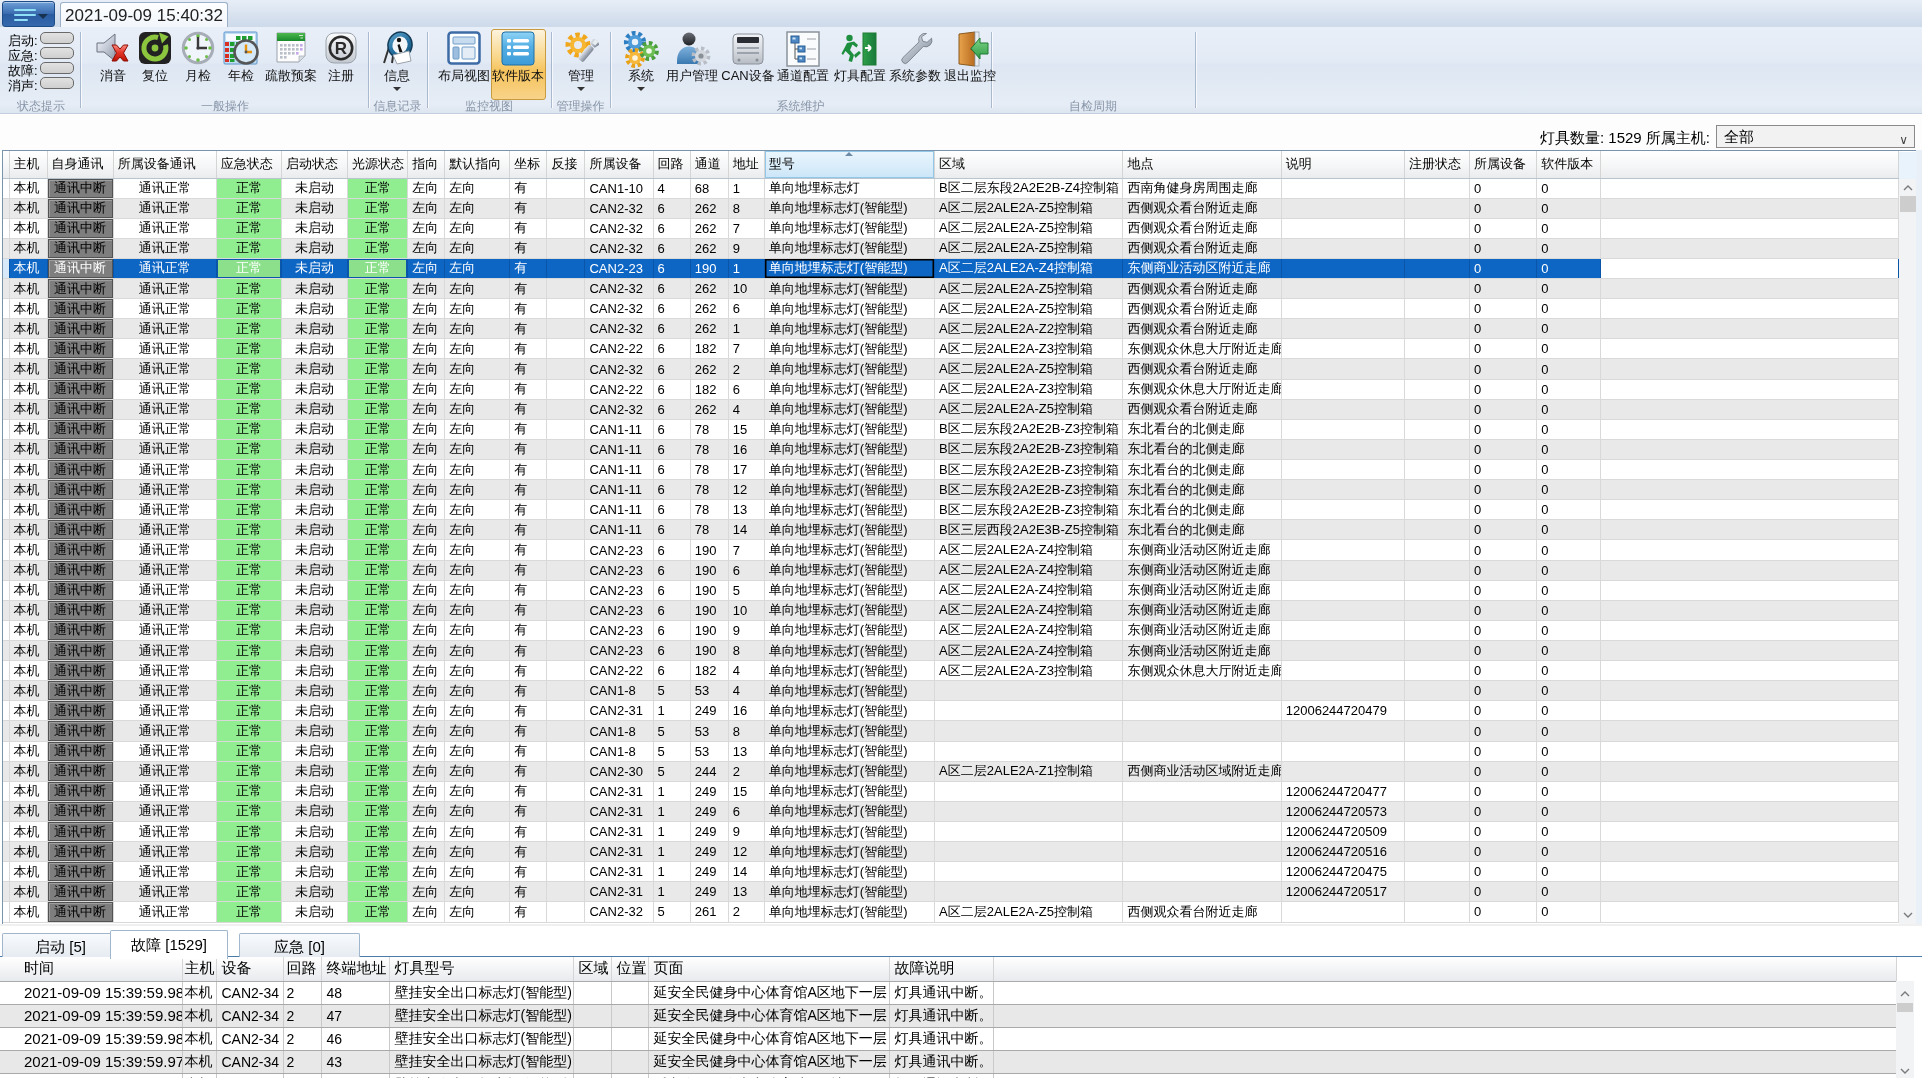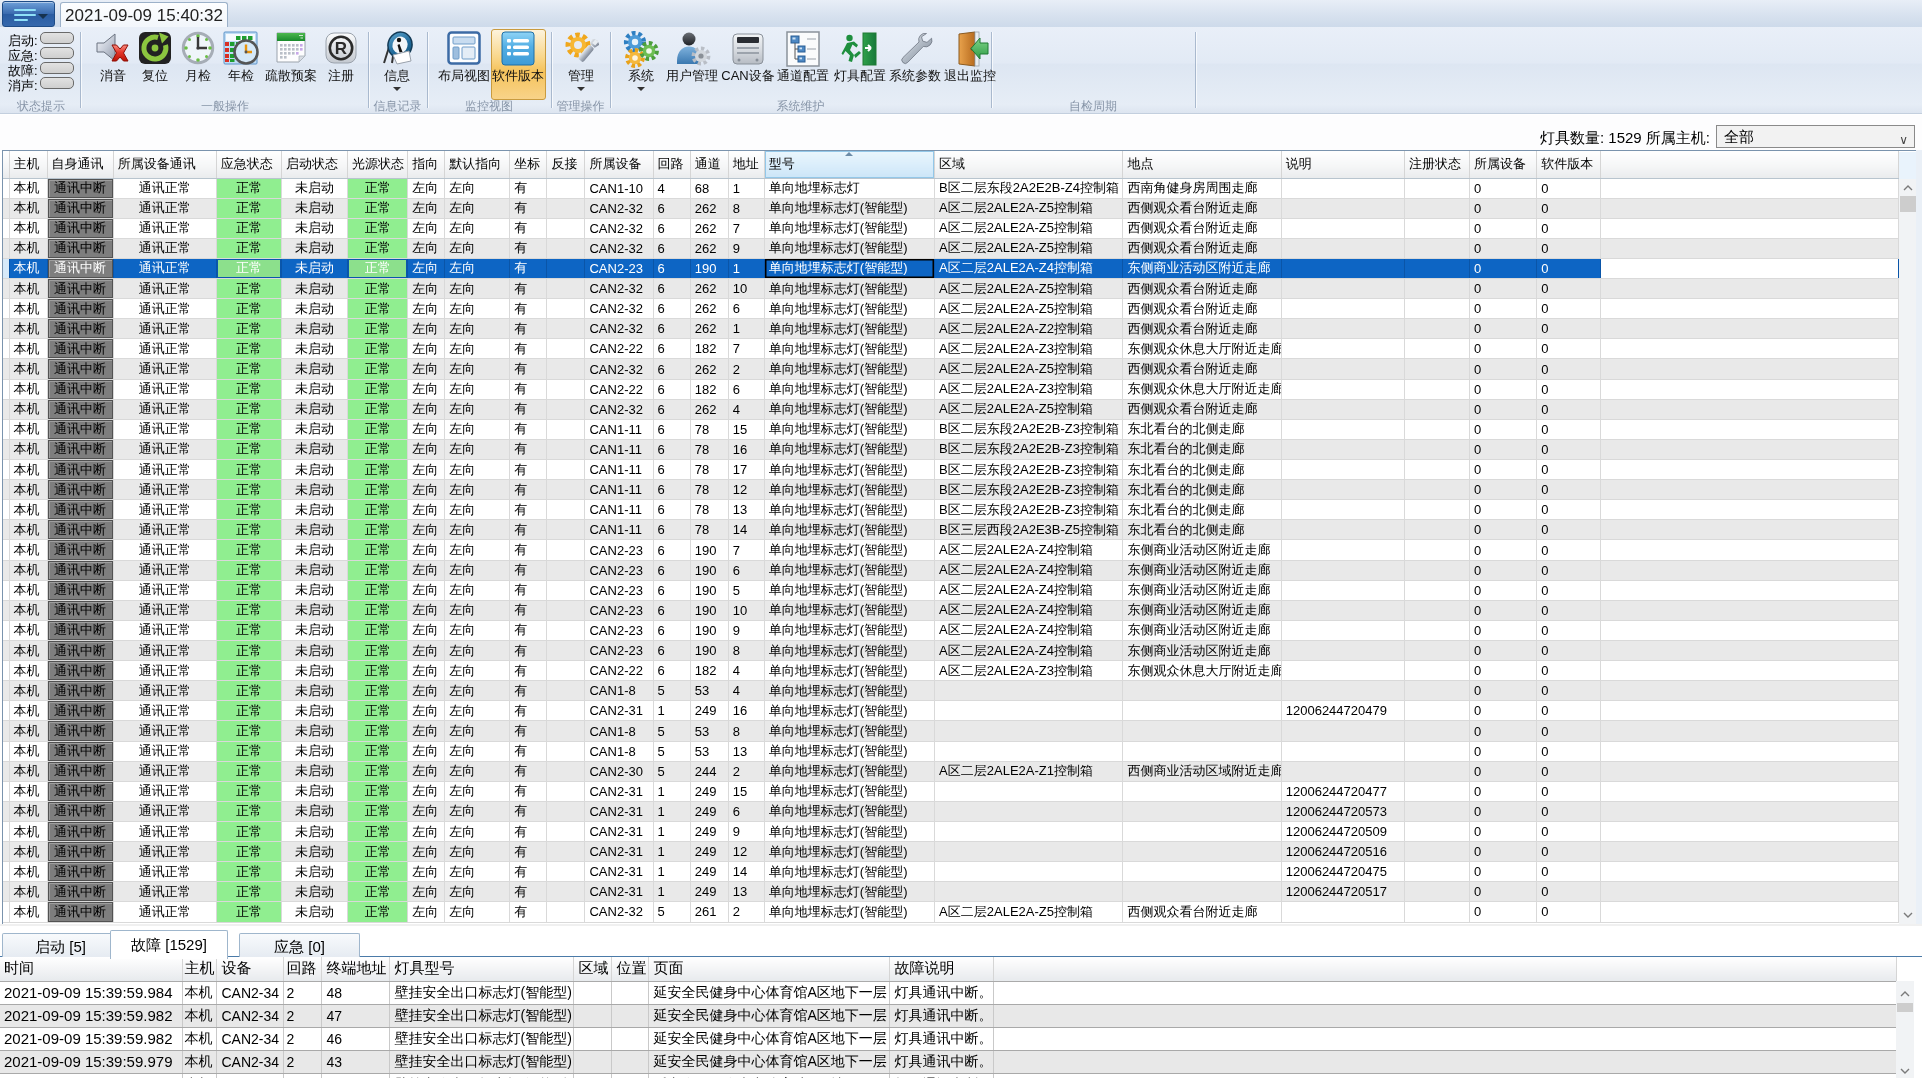--- a/index.html
+++ b/index.html
@@ -74,21 +74,21 @@
  border-radius:2px 2px 0 0;line-height:26px}
 .btab.active{background:#FFFFFF;top:4px;height:29px;line-height:27px;z-index:3}
 
 #btm{position:absolute;left:0;top:957px;width:1922px;height:121px;background:#fff;overflow:hidden}
 #btable{border-collapse:collapse;table-layout:fixed;width:1896px}
 #btable th{height:24px;font-weight:normal;font-size:15px;color:#000;text-align:left;
  background:linear-gradient(#FFFFFF,#F2F3F5 55%,#E7EAED);border-right:1px solid #D5D5D5;
  border-bottom:1px solid #AAAAAA;padding:0 0 0 5px;white-space:nowrap;overflow:hidden}
 #btable td{height:23px;font-size:14px;color:#000;border-right:1px solid #C9C9C9;
  border-bottom:1px solid #A9A9A9;padding:0 0 0 5px;white-space:nowrap;overflow:hidden}
-#btable td:first-child,#btable th:first-child{padding-left:4px}
+#btable td:first-child,#btable th:first-child{padding-left:24px}
 #btable td:nth-child(2),#btable th:nth-child(2){padding-left:2px}
 #btable td:first-child{font-size:15px}
 #btable td:nth-child(4),#btable th:nth-child(4){padding-left:3px}
 tr.bodd td{background:#FFFFFF}
 tr.beven td{background:#E8E8E8}
 </style></head><body>
 
 <div id="titlebar">
 <div id="appbtn">
  <div class="appline" style="top:7px;width:22px"></div>

